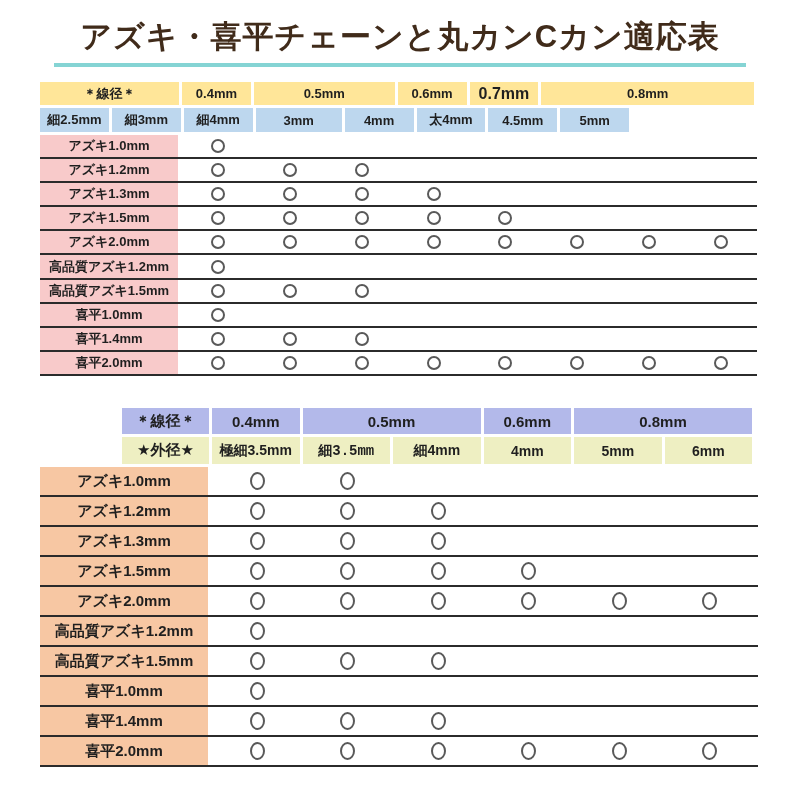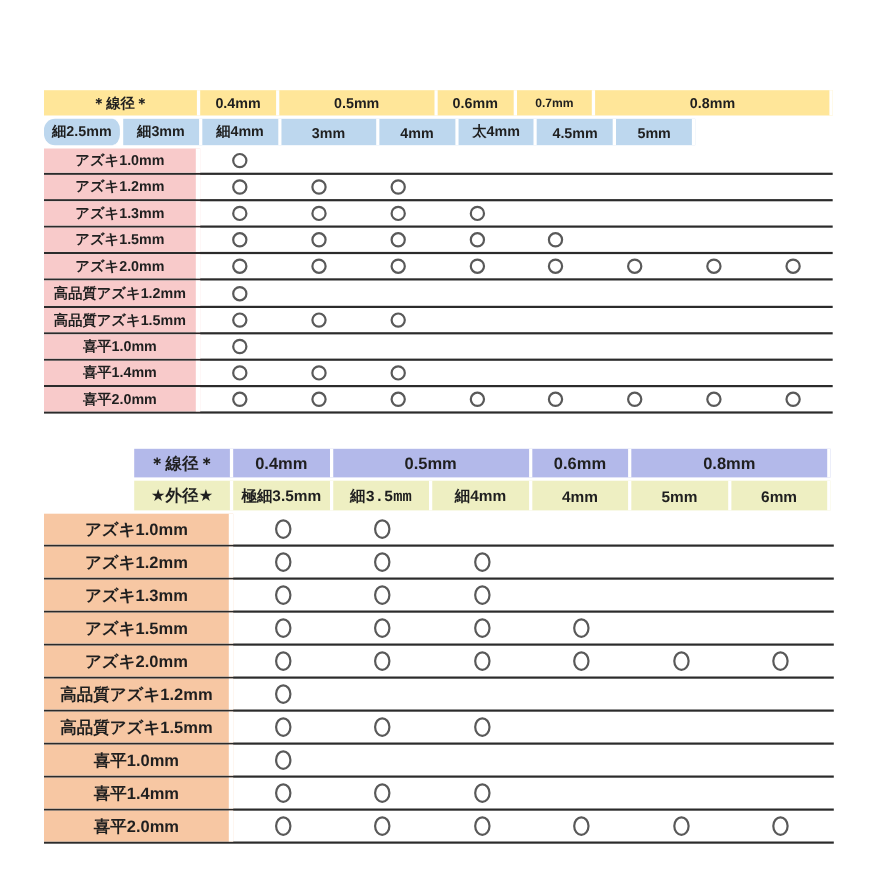--- a/index.html
+++ b/index.html
@@ -25,31 +25,34 @@
     box-sizing:border-box;height:100%;display:flex;align-items:center;justify-content:center;
     border-right:4px solid #fff;white-space:nowrap;
   }
   .dcell{display:flex;align-items:center;justify-content:center;box-sizing:border-box;}
   .ring{box-sizing:border-box;border-radius:50%;background:transparent;}
 </style>
 </head>
 <body>
 
 <div id="canvas">
+  <div class="title-wrap">
+    <div class="title">アズキ・喜平チェーンと丸カンCカン適応表</div>
+  </div>
   <div class="tbl" id="tbl-marukan" style="left:40px;top:82px;width:717px;">
       <div class="hrow" style="height: 26px; margin-left: 0px;">
         <div class="hcell" style="width: 142px; background: rgb(255, 230, 153); font-size: 13px;">＊線径＊</div>
         <div class="hcell" style="width: 71.875px; background: rgb(255, 230, 153); font-size: 13px;">0.4mm</div>
         <div class="hcell" style="width: 143.75px; background: rgb(255, 230, 153); font-size: 13px;">0.5mm</div>
         <div class="hcell" style="width: 71.875px; background: rgb(255, 230, 153); font-size: 13px;">0.6mm</div>
-        <div class="hcell" style="width: 71.875px; background: rgb(255, 230, 153); font-size: 11px;">0.7mm</div>
+        <div class="hcell" style="width: 71.875px; background: rgb(255, 230, 153); font-size: 16px;">0.7mm</div>
         <div class="hcell" style="width: 215.625px; background: rgb(255, 230, 153); font-size: 13px;">0.8mm</div>
       </div>
       <div class="hrow" style="height: 27px; margin-left: 0px;">
-        <div class="hcell" style="width: 71.875px; background: rgb(189, 215, 238); font-size: 13px; border-radius: 10px;">細2.5mm</div>
+        <div class="hcell" style="width: 71.875px; background: rgb(189, 215, 238); font-size: 13px;">細2.5mm</div>
         <div class="hcell" style="width: 71.875px; background: rgb(189, 215, 238); font-size: 13px;">細3mm</div>
         <div class="hcell" style="width: 71.875px; background: rgb(189, 215, 238); font-size: 13px;">細4mm</div>
         <div class="hcell" style="width: 89px; background: rgb(189, 215, 238); font-size: 13px;">3mm</div>
         <div class="hcell" style="width: 71.875px; background: rgb(189, 215, 238); font-size: 13px;">4mm</div>
         <div class="hcell" style="width: 71.875px; background: rgb(189, 215, 238); font-size: 13px;">太4mm</div>
         <div class="hcell" style="width: 71.875px; background: rgb(189, 215, 238); font-size: 13px;">4.5mm</div>
         <div class="hcell" style="width: 71.875px; background: rgb(189, 215, 238); font-size: 13px;">5mm</div>
       </div>
       <div class="drow" style="height: 24.1px; border-bottom: 2px solid rgb(43, 43, 43);">
         <div class="dlabel" style="width: 142px; background: rgb(248, 202, 202); font-size: 13px;">アズキ1.0mm</div>

